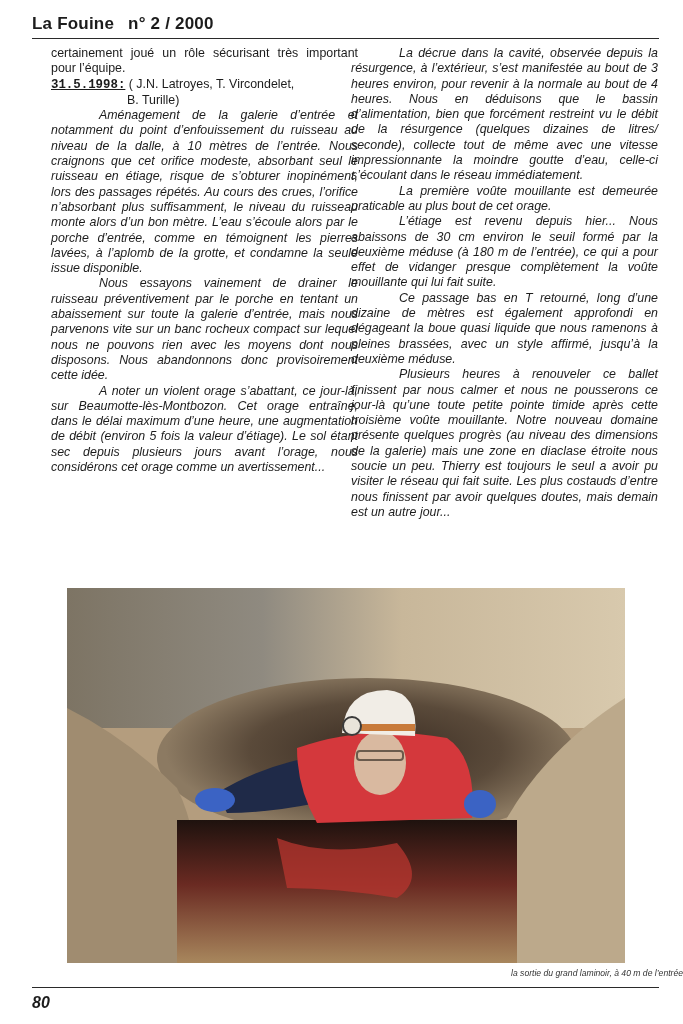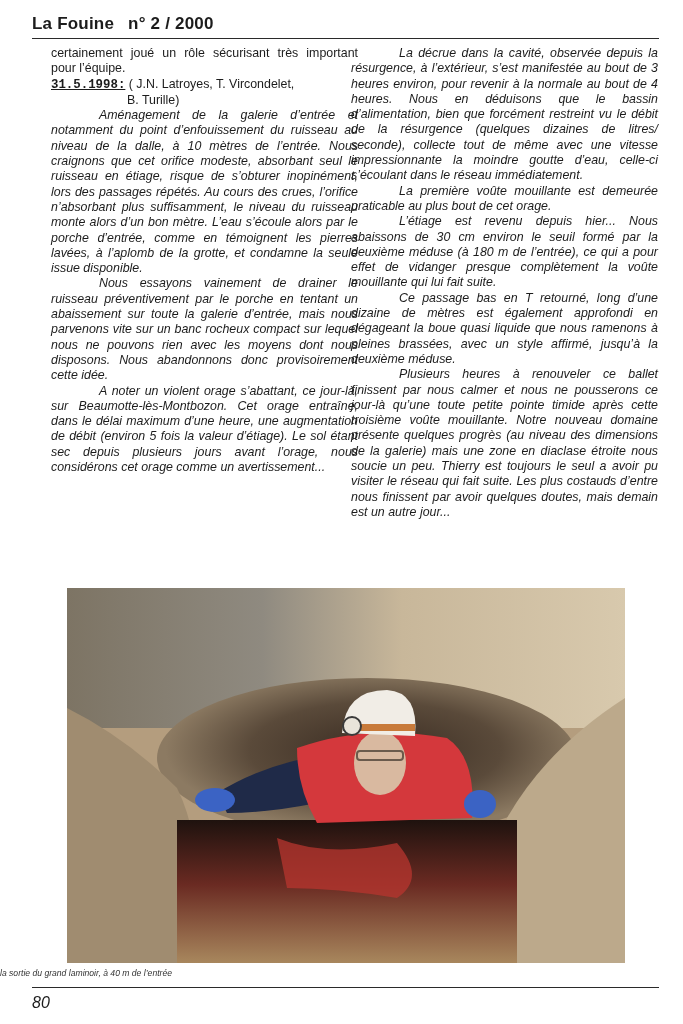--- a/index.html
+++ b/index.html
@@ -15,24 +15,24 @@
   .col { position: absolute; top: 46px; width: 307px; font-size: 12.4px;
          line-height: 15.3px; text-align: justify; }
   .col.left { left: 32px; margin-left: 19px; }
   .col.right { left: 351px; }
   .col p { margin: 0; }
   .col p.indent { text-indent: 48px; font-style: italic; }
   .col .date { font-weight: bold; text-decoration: underline; font-family: Liberation Mono, monospace; }
   .col .cont { padding-left: 76px; }
   .photo { position: absolute; left: 67px; top: 588px; width: 558px; height: 375px;
            overflow: hidden; background: #b9a385; }
-  .caption { position: absolute; left: 0; width: 683px; top: 968px; text-align: left;
+  .caption { position: absolute; left: 0; width: 683px; top: 968px; text-align: right;
              font-size: 8.6px; font-style: italic; color: #333; }
   .page-number { position: absolute; left: 32px; top: 994px; font-size: 16px;
-                 font-style: italic; font-weight: normal; }
+                 font-style: italic; font-weight: bold; }
 </style>
 </head>
 <body>
 
 <div class="header-title">
   <span>La Fouine</span><span class="issue">n° 2 / 2000</span>
 </div>
 <div class="rule top"></div>
 
 <div class="col left">

